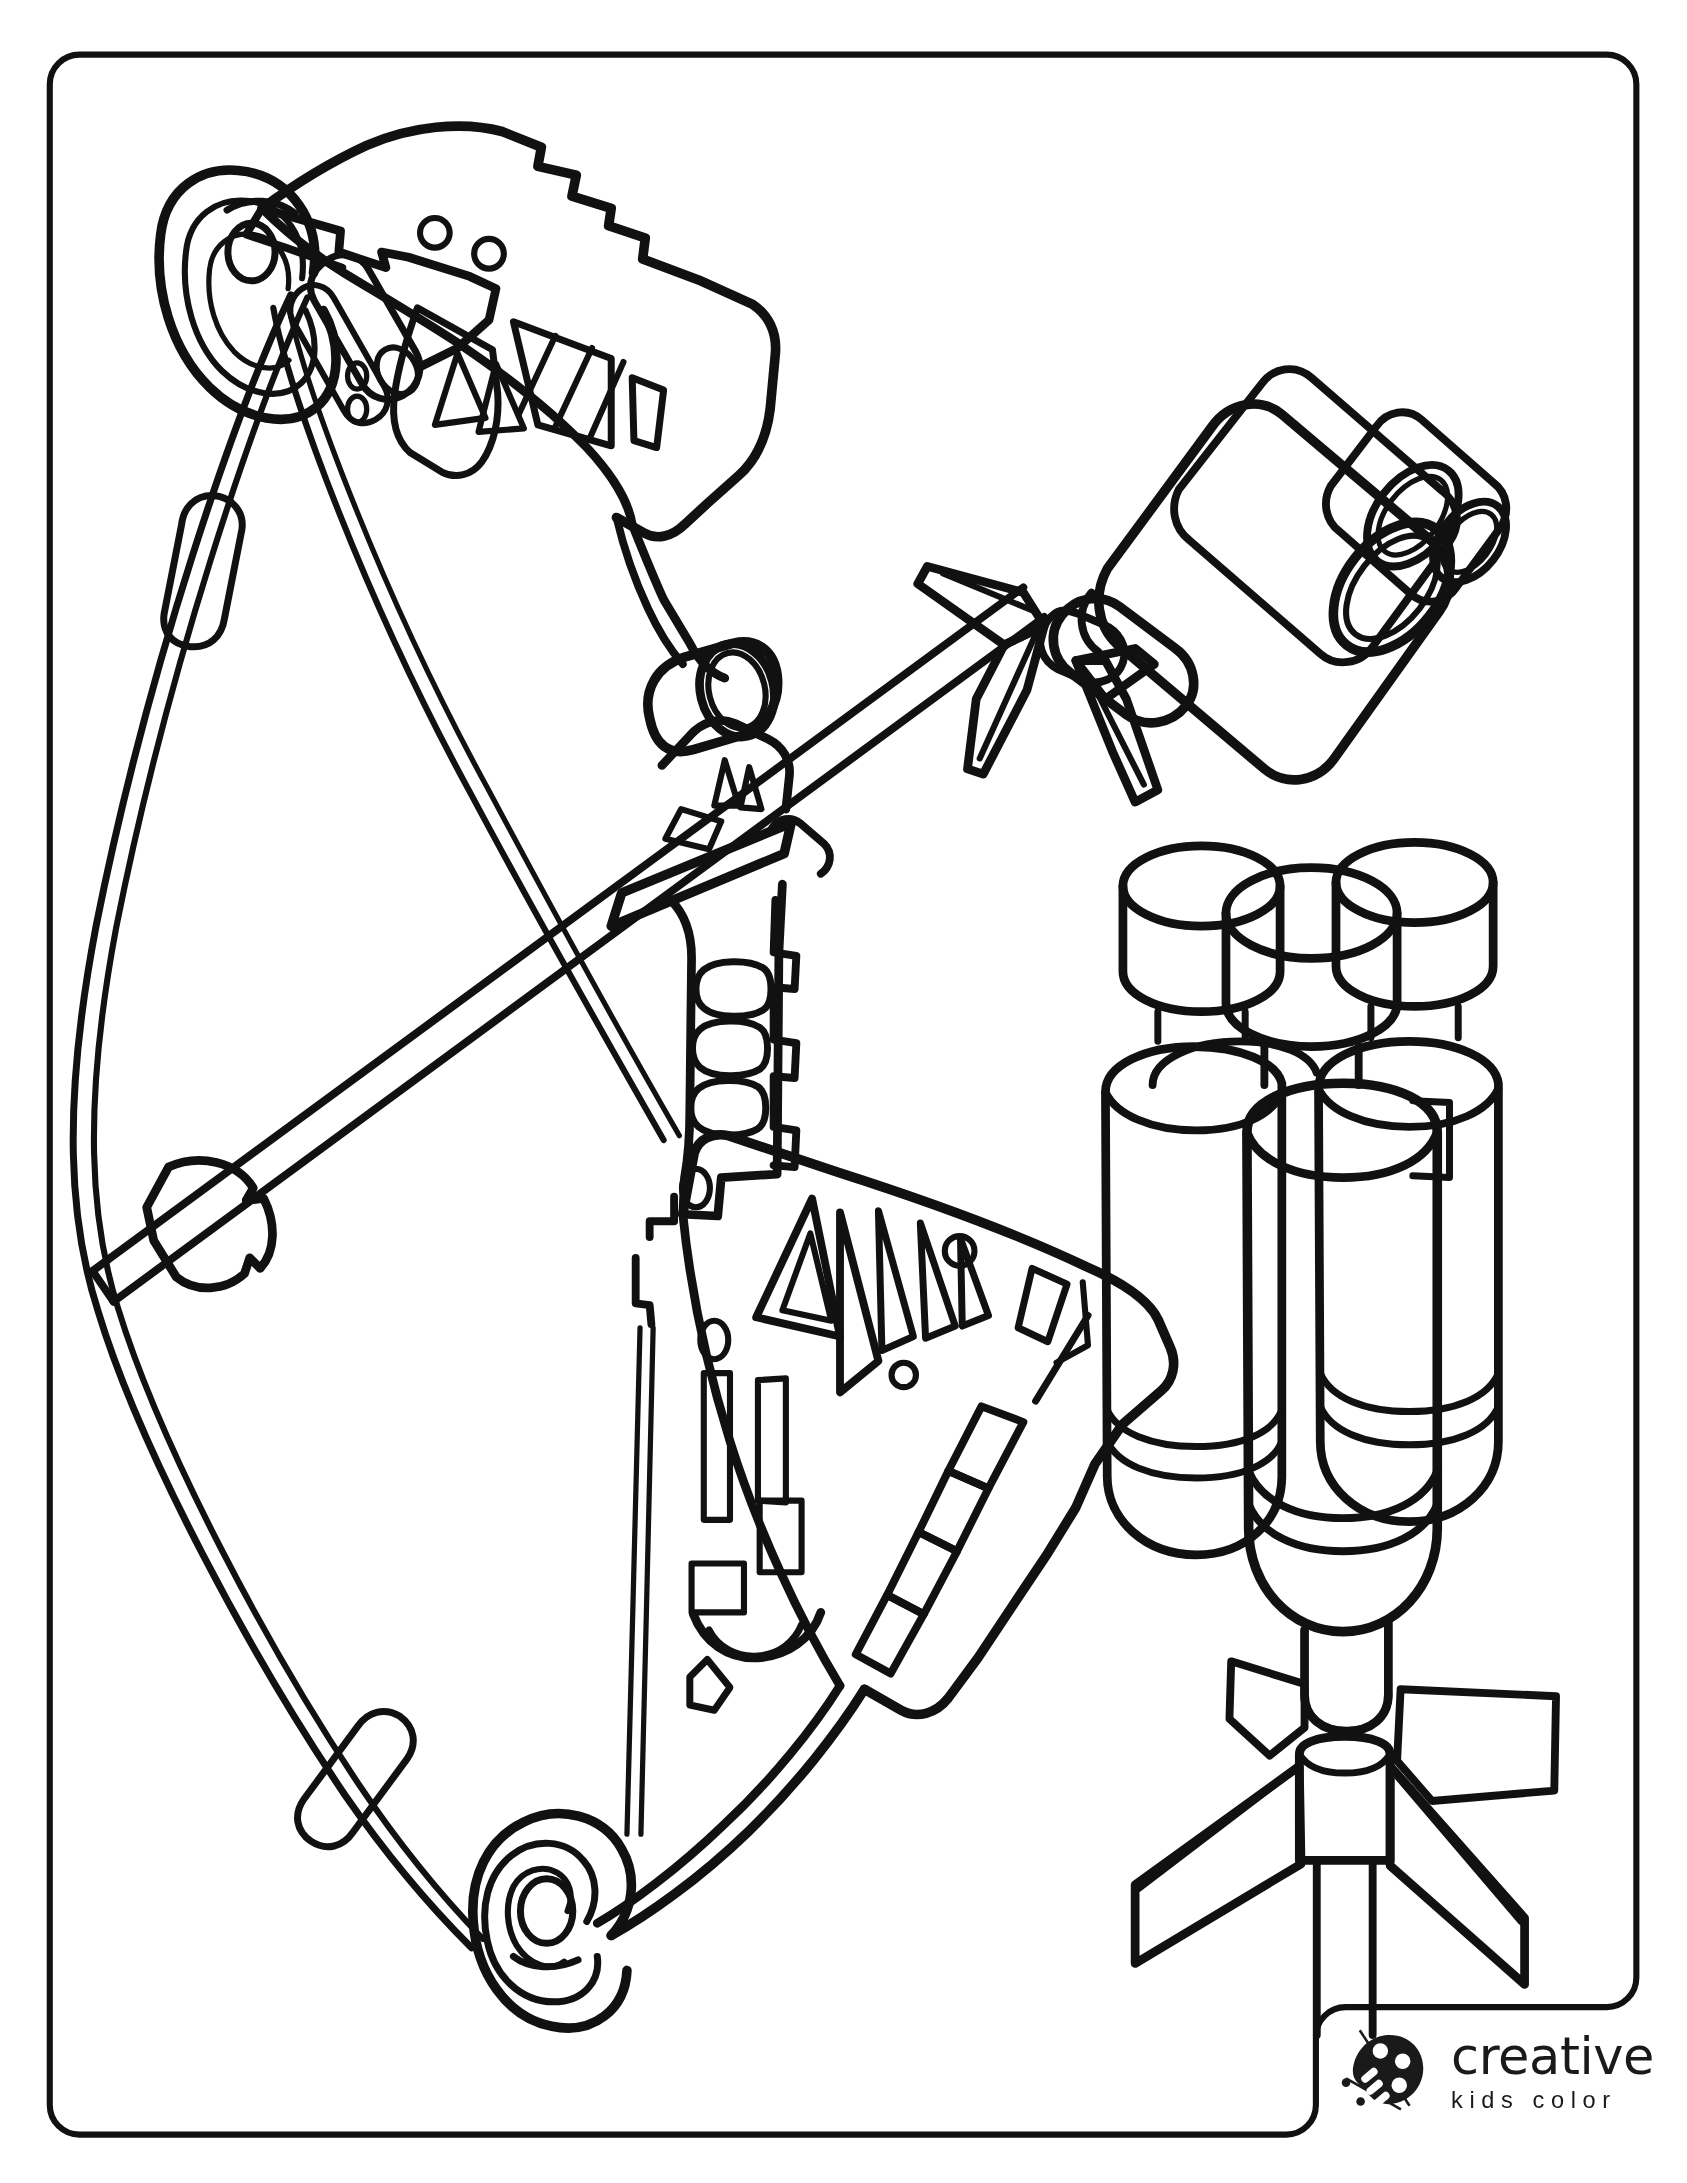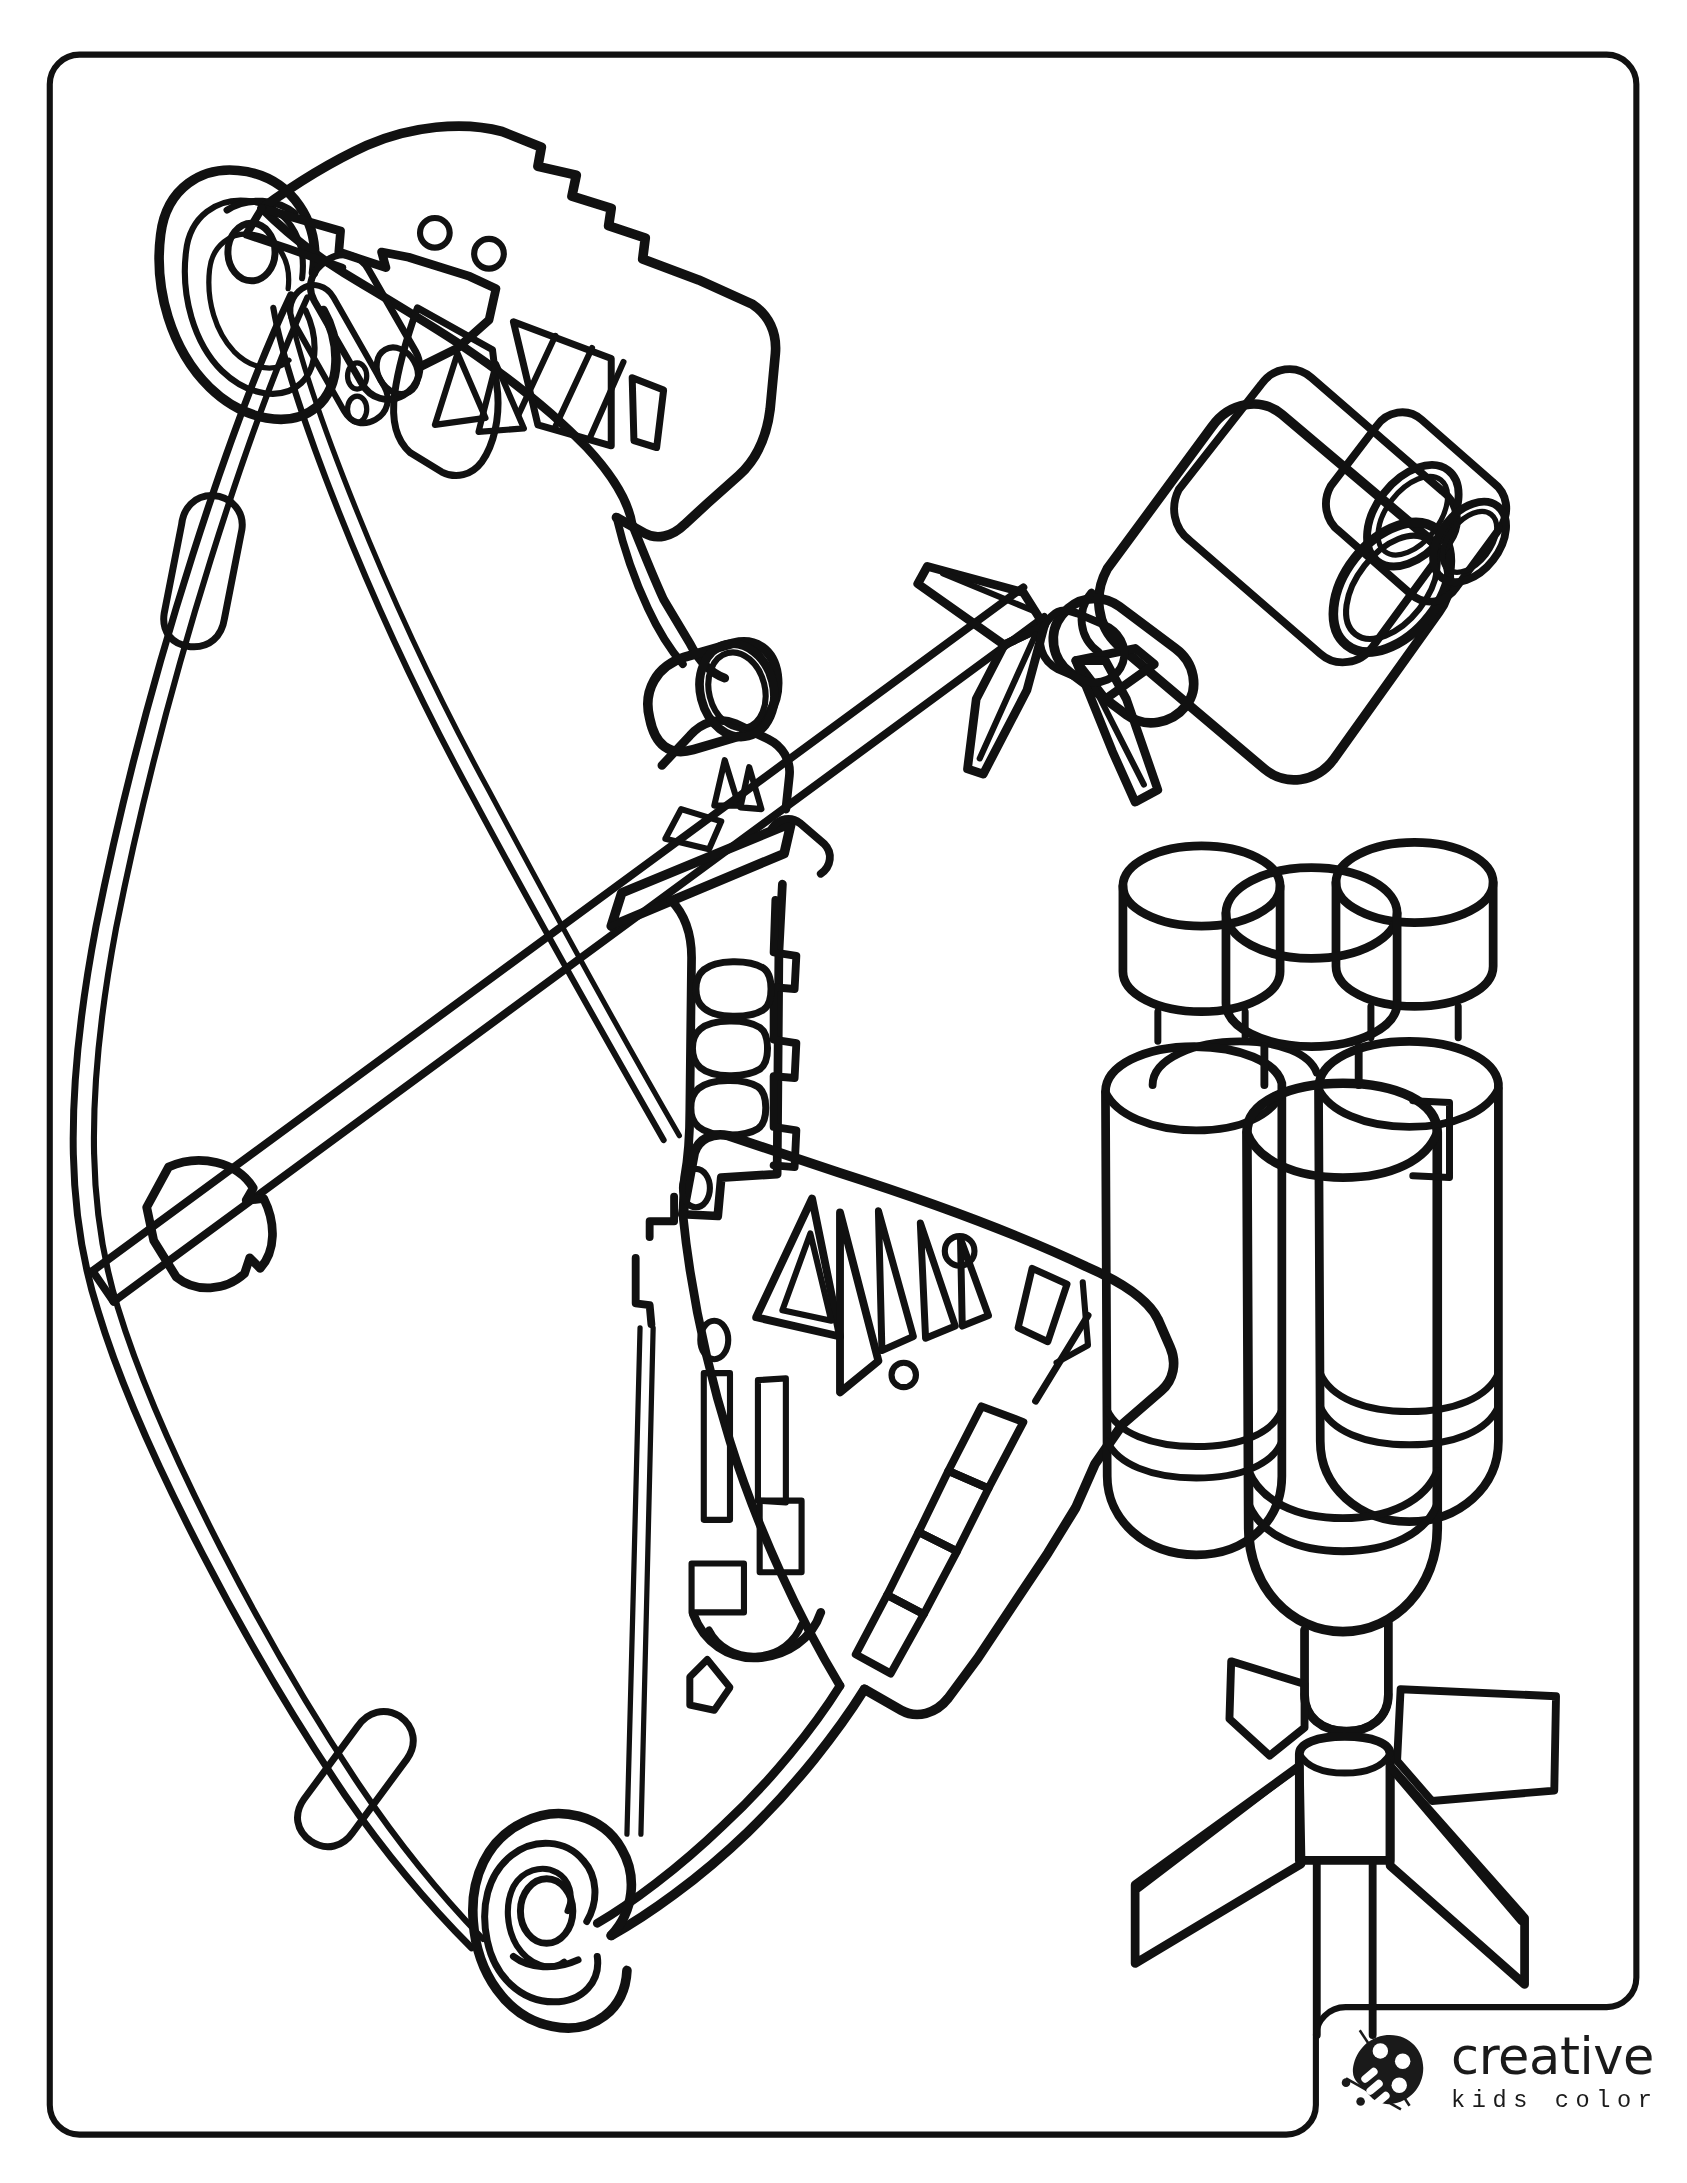--- a/index.html
+++ b/index.html
@@ -46,21 +46,21 @@
     line-height: 1;
   }
   .brand-title {
     font-family: "DejaVu Sans", sans-serif;
     font-size: 51px;
     font-weight: 400;
     color: #1a1a1a;
     letter-spacing: -0.4px;
   }
   .brand-sub {
-    font-family: Liberation Mono, monospace;
+    font-family: Liberation Sans, sans-serif;
     font-size: 23.6px;
     font-weight: 400;
     color: #1a1a1a;
     letter-spacing: 6.6px;
     margin-top: 7px;
   }
 </style>
 </head>
 <body>
 

